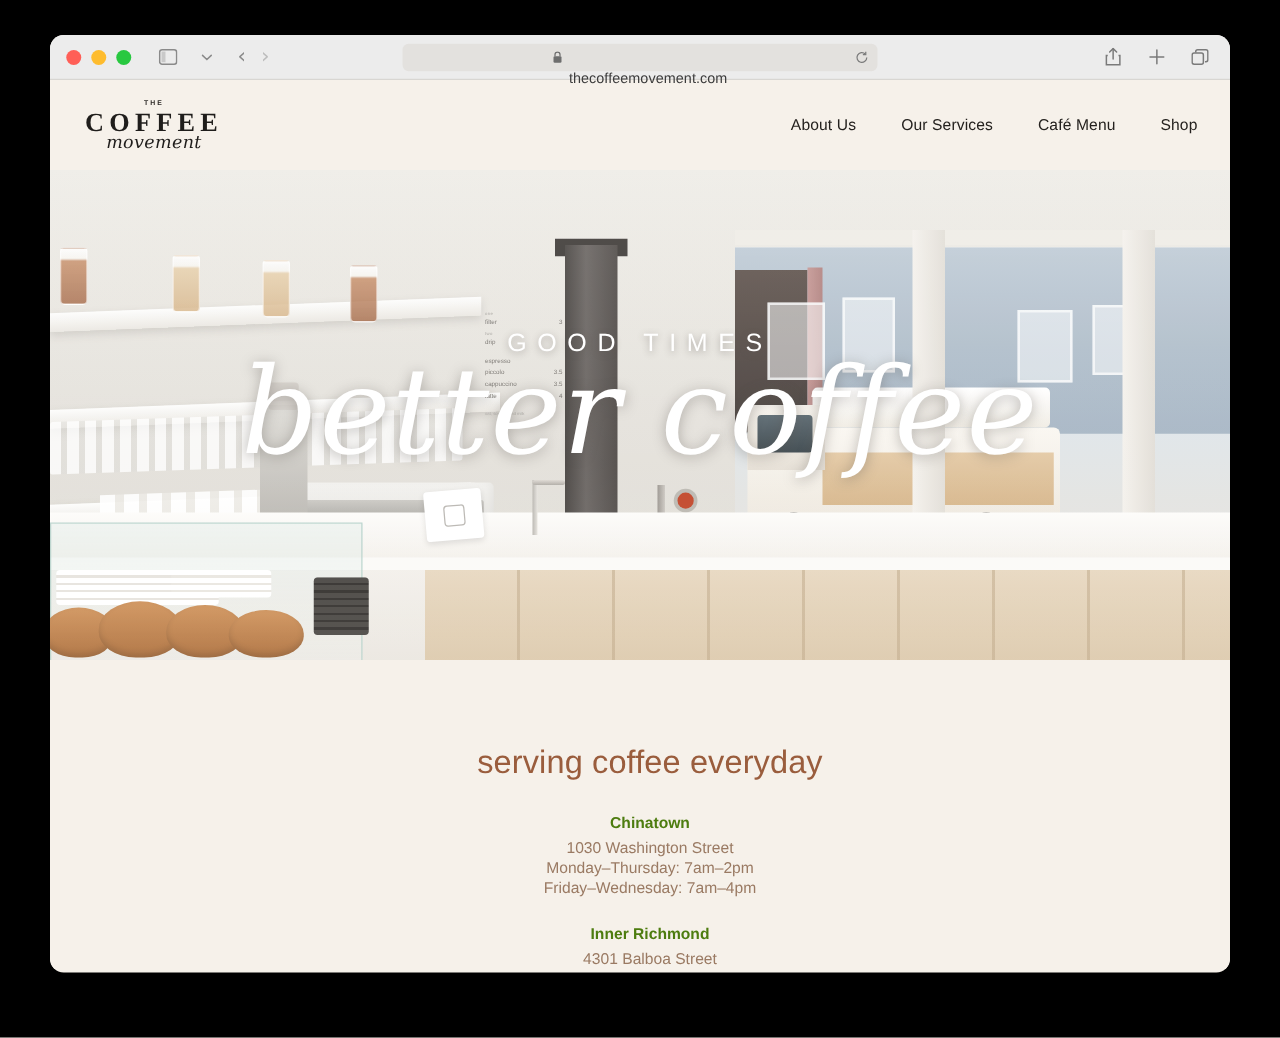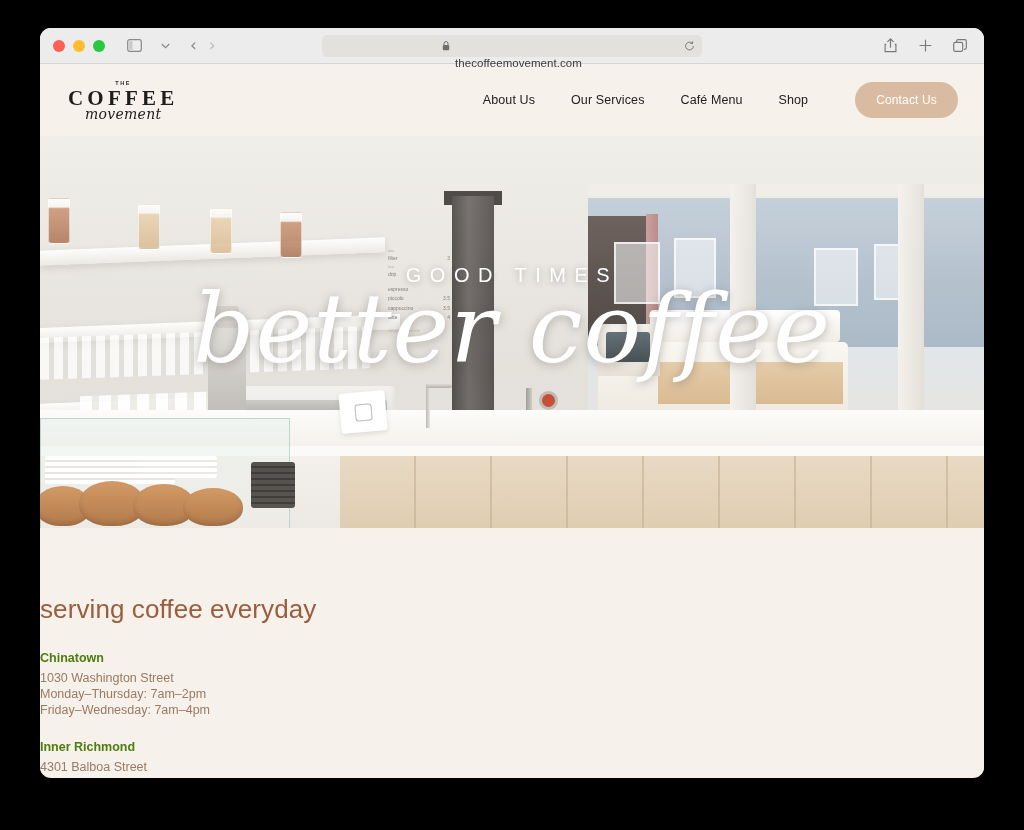--- a/index.html
+++ b/index.html
@@ -413,21 +413,22 @@
     line-height: 1;
     margin-top: -6px;
     letter-spacing: 1px;
     text-shadow: 0 2px 10px rgba(90,85,80,0.4);
   }
 
   
   .serving {
     background: #f6f1ea;
     padding-top: 66px;
-    text-align: left;
+    text-align: center;
+    padding-left: 16px;
   }
   .serving-title {
     font-size: 26px;
     color: #9a5d3d;
     font-weight: 400;
     letter-spacing: 0.1px;
   }
   .loc { margin-top: 26px; }
   .loc-name {
     font-size: 12.5px;
@@ -516,21 +517,20 @@
       <div class="logo-the">THE</div>
       <div class="logo-coffee">COFFEE</div>
       <div class="logo-movement">movement</div>
     </div>
 
     <div class="nav">
       <span class="nav-link">About Us</span>
       <span class="nav-link">Our Services</span>
       <span class="nav-link">Café Menu</span>
       <span class="nav-link">Shop</span>
-      <span class="contact-btn">Contact Us</span>
     </div>
   </div>
 
   <div class="hero">
     <div class="hero-photo">
       <div class="wall"></div>
 
       <div class="shelf shelf1"></div>
       <div class="shelf shelf2"></div>
       <div class="shelf shelf3"></div>

